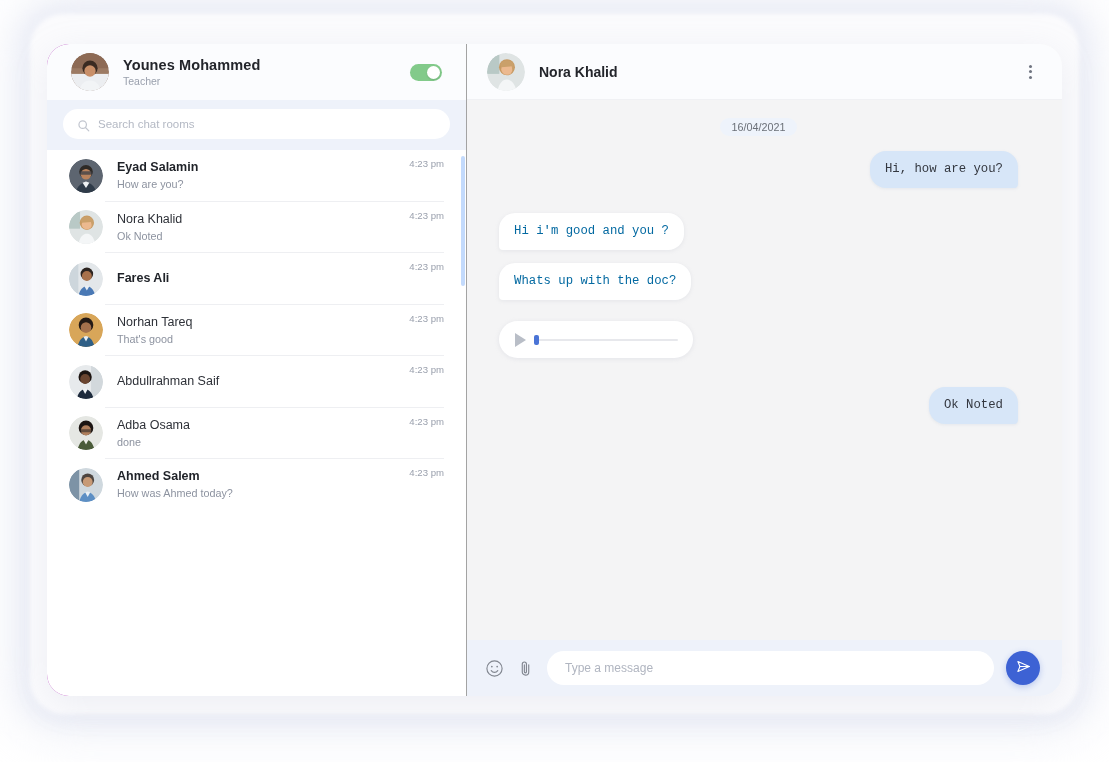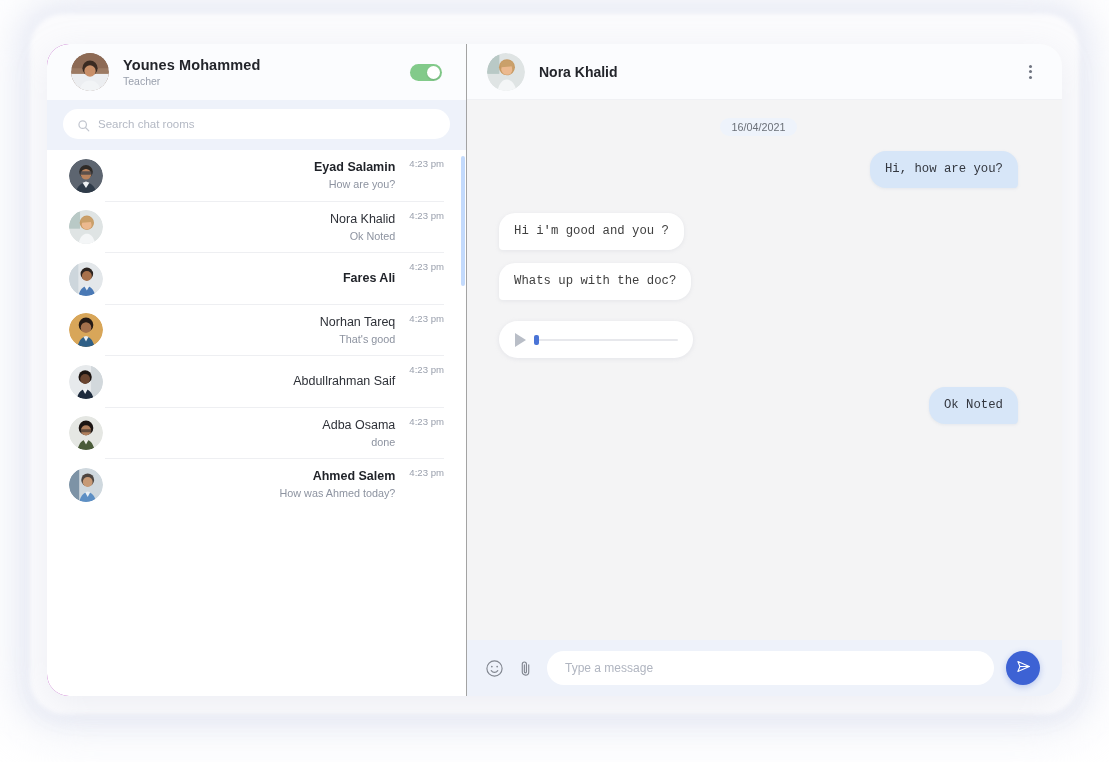--- a/index.html
+++ b/index.html
@@ -82,21 +82,20 @@
     border: 0; outline: 0; background: transparent;
     font-family: inherit; font-size: 11.5px; color: #3b3f48;
     width: 100%;
   }
   .searchbox input::placeholder { color: #b4b9c4; }
 
   .chatlist {
     flex: 1; overflow: hidden; position: relative;
     background: #ffffff;
     padding: 0 0 0 0;
-    text-align: right;
   }
   .chat-item {
     display: flex; align-items: center; gap: 14px;
     height: 51.5px;
     padding: 0 22px 0 22px;
     cursor: pointer;
     position: relative;
   }
   .chat-item .sep {
     position: absolute; left: 58px; right: 22px; bottom: 0;
@@ -153,21 +152,21 @@
     padding: 10px 15px;
     max-width: 300px;
     font-family: Liberation Mono, monospace;
   }
   .bubble.out {
     background: #d7e6f8; color: #33373f;
     border-radius: 16px 16px 4px 16px;
     box-shadow: 0 1px 3px rgba(150,165,195,0.16);
   }
   .bubble.in {
-    background: #ffffff; color: #404040;
+    background: #ffffff; color: #0369a1;
     border-radius: 16px 16px 16px 4px;
     box-shadow: 0 1px 4px rgba(160,167,185,0.18);
   }
 
   .voice {
     background: #ffffff; border-radius: 22px;
     box-shadow: 0 1px 5px rgba(160,167,185,0.2);
     height: 37px; width: 194px;
     display: flex; align-items: center; gap: 8px;
     padding: 0 15px 0 16px;

